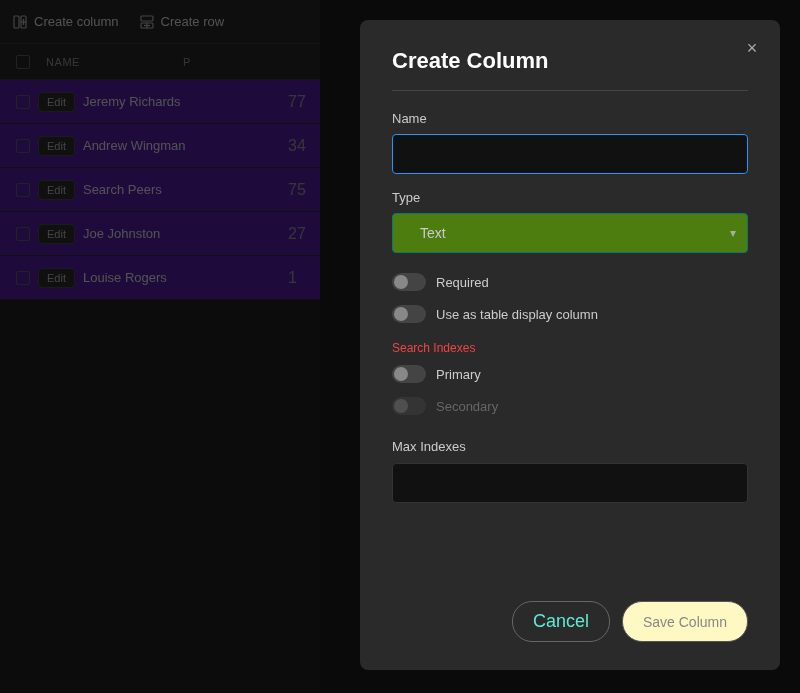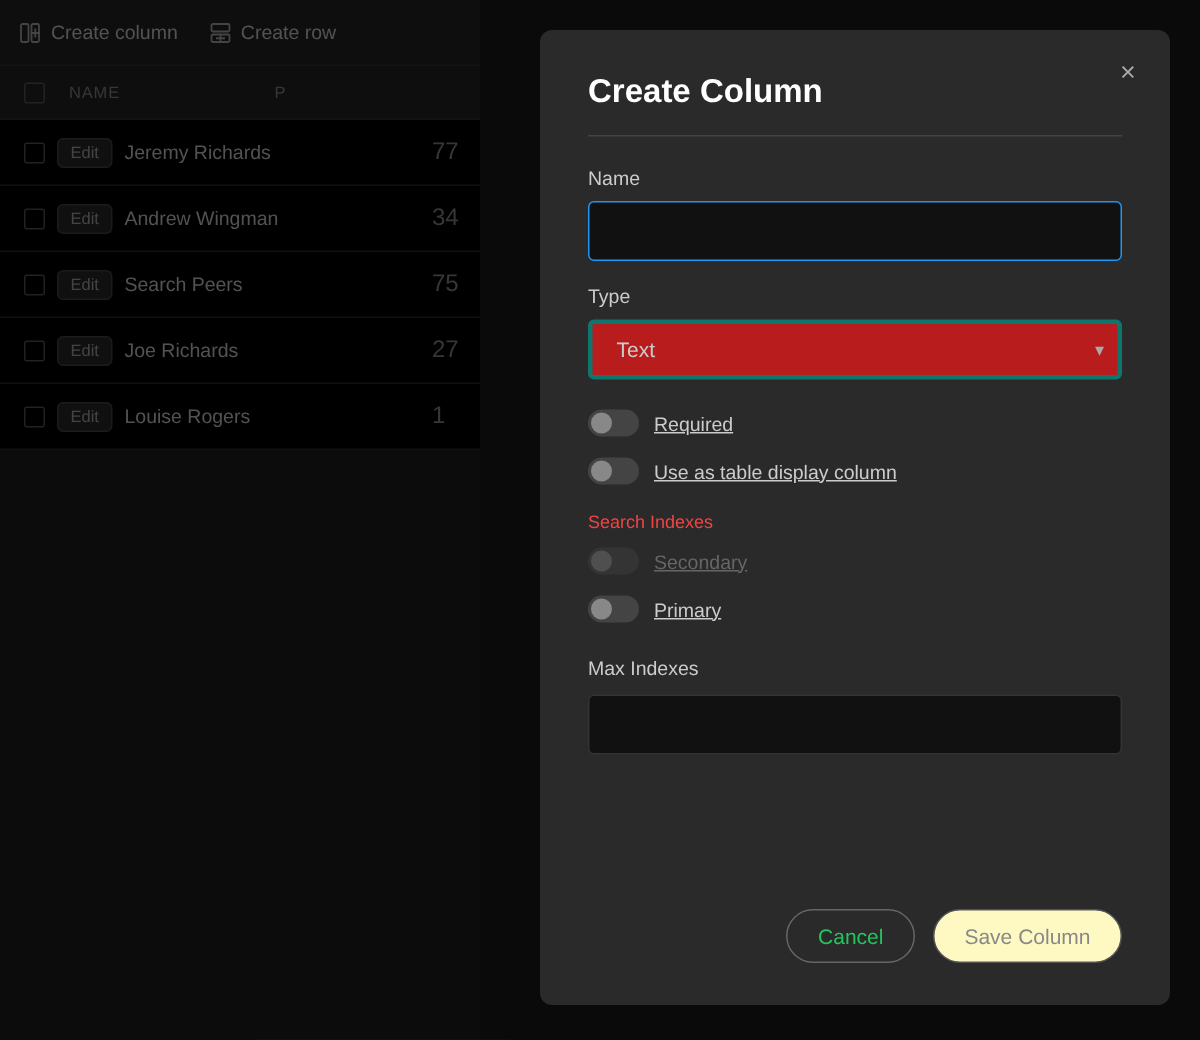--- a/index.html
+++ b/index.html
@@ -73,21 +73,21 @@
       padding: 0 8px;
       flex: 1;
     }
 
     .table-row-bg {
       display: flex;
       align-items: center;
       height: 44px;
       border-bottom: 1px solid #2a2a2a;
       padding: 0 8px;
-      background: #000000;
+      background: #4c1d95;
     }
 
     .row-checkbox {
       width: 30px;
       display: flex;
       align-items: center;
       justify-content: center;
     }
 
     .row-edit-btn {
@@ -195,26 +195,26 @@
     }
 
     .select-wrapper {
       position: relative;
       margin-bottom: 20px;
     }
 
     .select-field {
       width: 100%;
       height: 40px;
-      background: #b91c1c;
-      border: 3px solid #0f766e;
+      background: #4d7c0f;
+      border: 1px solid #0f766e;
       border-radius: 4px;
       color: #ccc;
       font-size: 14px;
-      padding: 0 16px;
+      padding: 0 27px;
       appearance: none;
       cursor: pointer;
       outline: none;
     }
 
     .select-arrow {
       position: absolute;
       right: 12px;
       top: 50%;
       transform: translateY(-50%);
@@ -252,21 +252,20 @@
       background: #888;
       border-radius: 50%;
       top: 2px;
       left: 2px;
       transition: left 0.2s;
     }
 
     .toggle-label {
       font-size: 13px;
       color: #ccc;
-      text-decoration: underline;
     }
 
     .toggle-label.disabled-text {
       color: #666;
     }
 
     .section-label {
       font-size: 12px;
       color: #ef4444;
       margin-bottom: 10px;
@@ -294,22 +293,22 @@
       margin-top: auto;
       display: flex;
       justify-content: flex-end;
       gap: 12px;
       padding-top: 24px;
     }
 
     .btn-cancel {
       background: transparent;
       border: 1.5px solid #666;
-      color: #22c55e;
-      font-size: 14px;
+      color: #5eead4;
+      font-size: 18px;
       padding: 9px 20px;
       border-radius: 20px;
       cursor: pointer;
     }
 
     .btn-save {
       background: #fef9c3;
       border: 1px solid #555;
       color: #888;
       font-size: 14px;
@@ -377,21 +376,21 @@
       </div>
     <button class="row-edit-btn">Edit</button>
     <span class="row-name">Search Peers</span>
     <span class="row-num">75</span>
   </div>
   <div class="table-row-bg">
     <div class="row-checkbox">
         <div class="checkbox-box"></div>
       </div>
     <button class="row-edit-btn">Edit</button>
-    <span class="row-name">Joe Richards</span>
+    <span class="row-name">Joe Johnston</span>
     <span class="row-num">27</span>
   </div>
   <div class="table-row-bg">
     <div class="row-checkbox">
         <div class="checkbox-box"></div>
       </div>
     <button class="row-edit-btn">Edit</button>
     <span class="row-name">Louise Rogers</span>
     <span class="row-num">1</span>
   </div>
@@ -430,31 +429,31 @@
   <div class="toggle-row">
     <div class="toggle">
       <div class="toggle-knob"></div>
     </div>
     <span class="toggle-label">Use as table display column</span>
   </div>
 
   <div class="section-label">Search Indexes</div>
 
   <div class="toggle-row">
+    <div class="toggle">
+      <div class="toggle-knob"></div>
+    </div>
+    <span class="toggle-label">Primary</span>
+  </div>
+
+  <div class="toggle-row">
     <div class="toggle disabled">
       <div class="toggle-knob"></div>
     </div>
     <span class="toggle-label disabled-text">Secondary</span>
-  </div>
-
-  <div class="toggle-row">
-    <div class="toggle">
-      <div class="toggle-knob"></div>
-    </div>
-    <span class="toggle-label">Primary</span>
   </div>
 
   <div class="max-length-section">
     <label class="field-label">Max Indexes</label>
     <input class="max-length-input" type="text" style="">
   </div>
 
   <div class="modal-footer">
     <button class="btn-cancel">Cancel</button>
     <button class="btn-save">Save Column</button>

